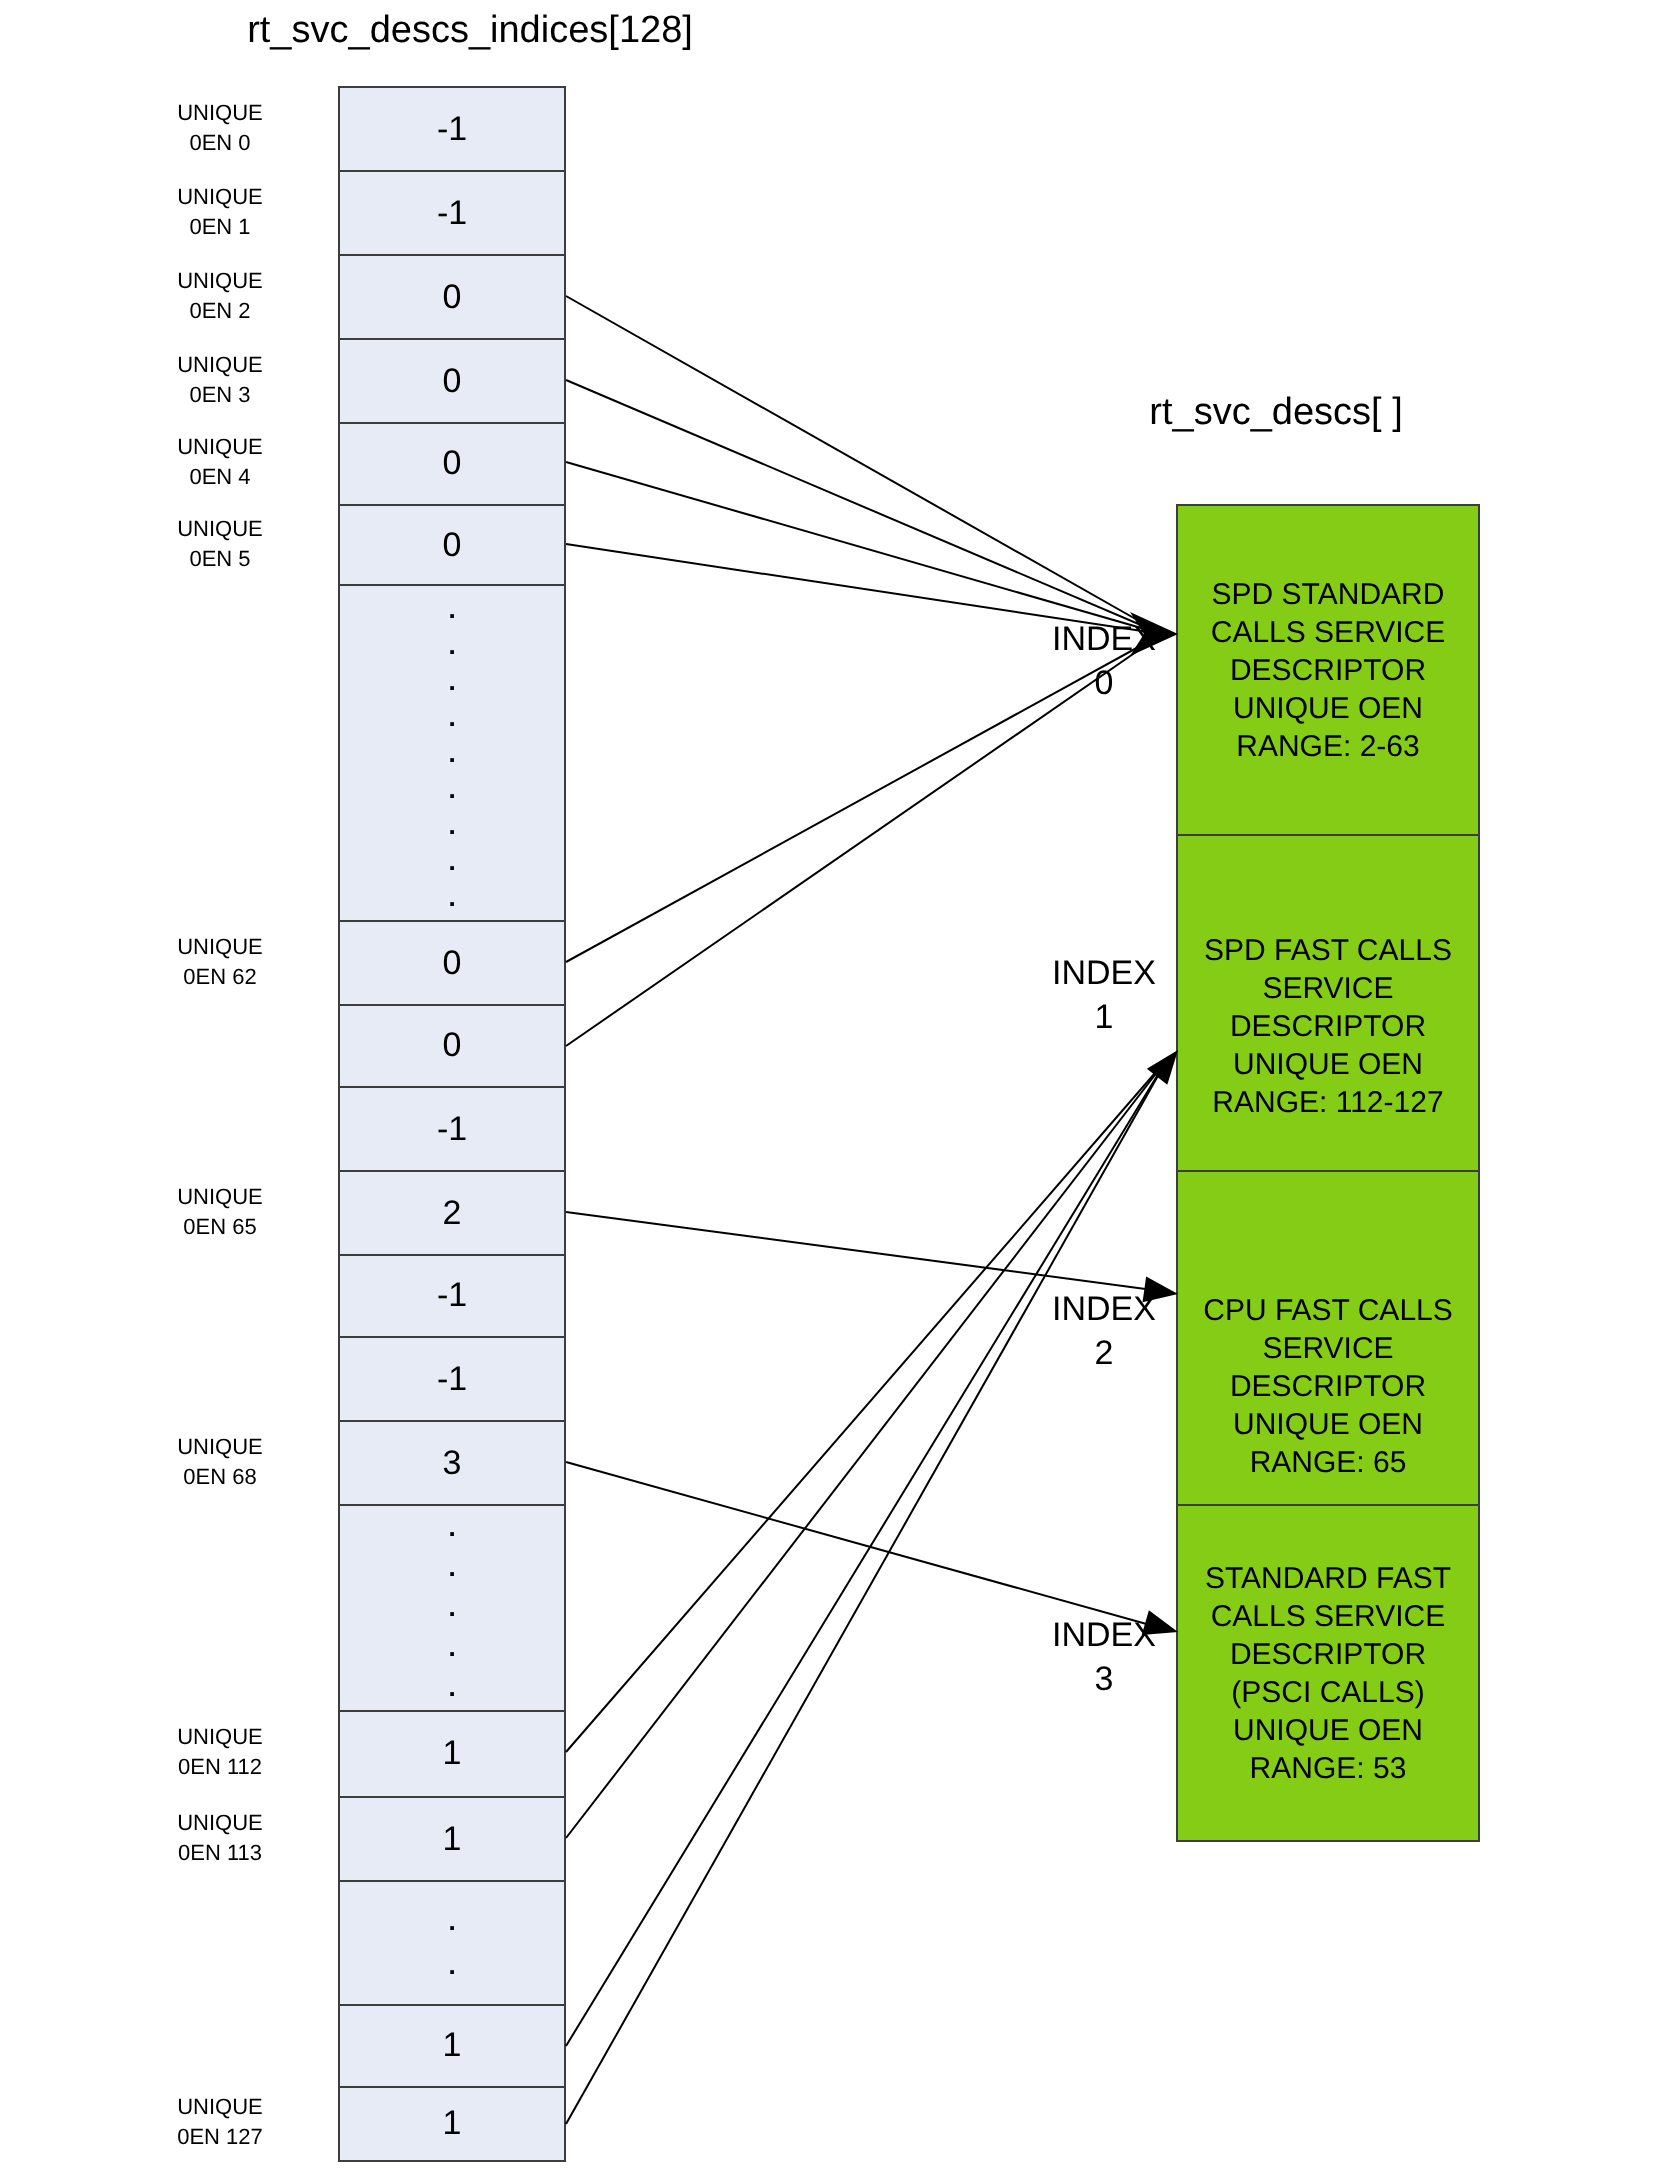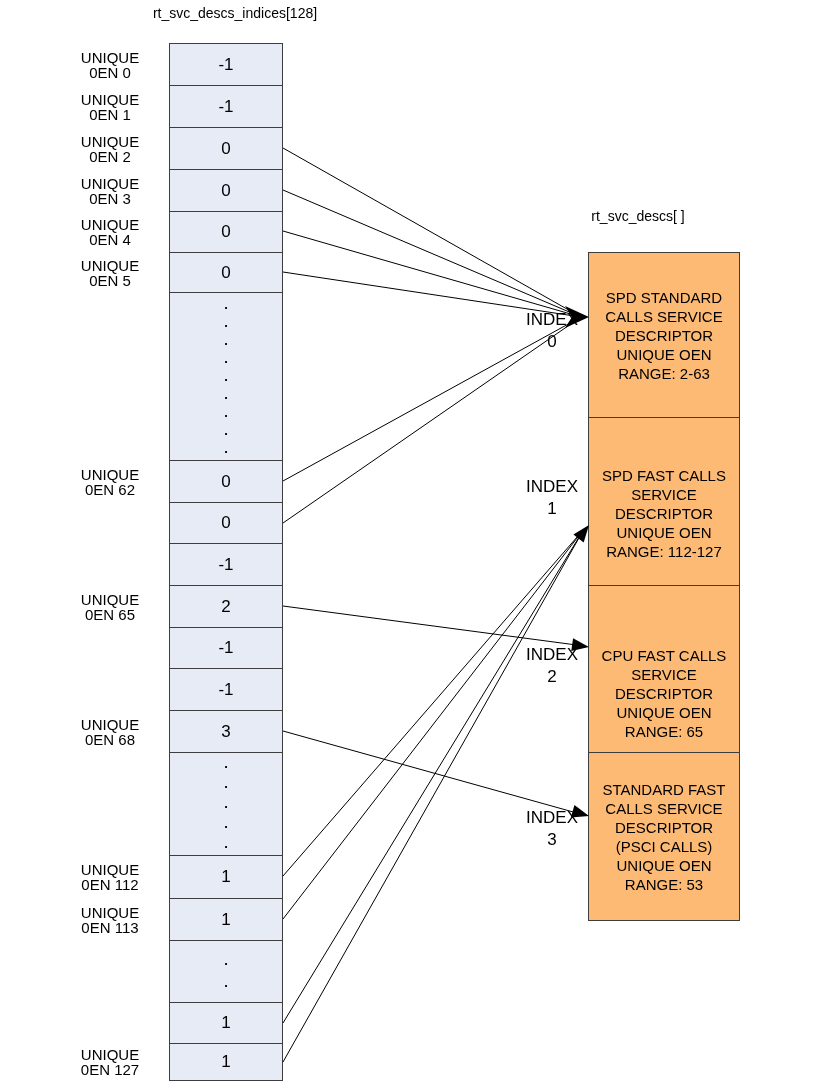--- a/index.html
+++ b/index.html
@@ -7,26 +7,26 @@
     position: relative;
     width: 827px;
     height: 1087px;
     background: #ffffff;
     font-family: "Liberation Sans", sans-serif;
     color: #000000;
     overflow: hidden;
   }
   .title {
     position: absolute;
-    font-size: 14px;
+    font-size: 19px;
     text-align: center;
     white-space: nowrap;
   }
   .left-title  { left: 110px; top: 5px;   width: 250px; }
-  .right-title { left: 560px; top: 208px; width: 156px; }
+  .right-title { left: 560px; top: 196px; width: 156px; }
 
   .cell {
     position: absolute;
     left: 169px;
     width: 114px;
     background: #e6ebf5;
     border: 1px solid #3d3d3d;
     box-sizing: border-box;
     display: flex;
     align-items: center;
@@ -40,30 +40,30 @@
   .cell.dots-2 { font-size: 13px; font-weight: bold; line-height: 22px; }
 
   .oen-label {
     position: absolute;
     left: 68px;
     width: 84px;
     display: flex;
     align-items: center;
     justify-content: center;
     text-align: center;
-    font-size: 15px;
+    font-size: 11px;
     line-height: 15px;
     white-space: pre-line;
   }
 
   .desc-box {
     position: absolute;
     left: 588px;
     width: 152px;
-    background: #fdba74;
+    background: #84cc16;
     border: 1px solid #3d3d3d;
     box-sizing: border-box;
     display: flex;
     align-items: center;
     justify-content: center;
     text-align: center;
     font-size: 15px;
     line-height: 19px;
     white-space: pre-line;
   }

